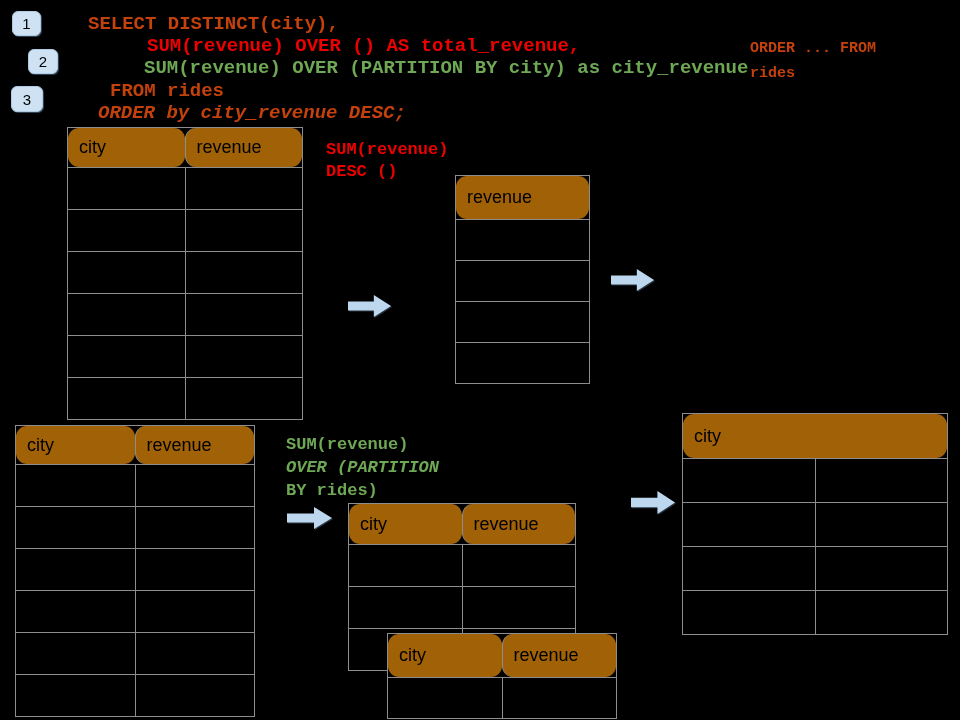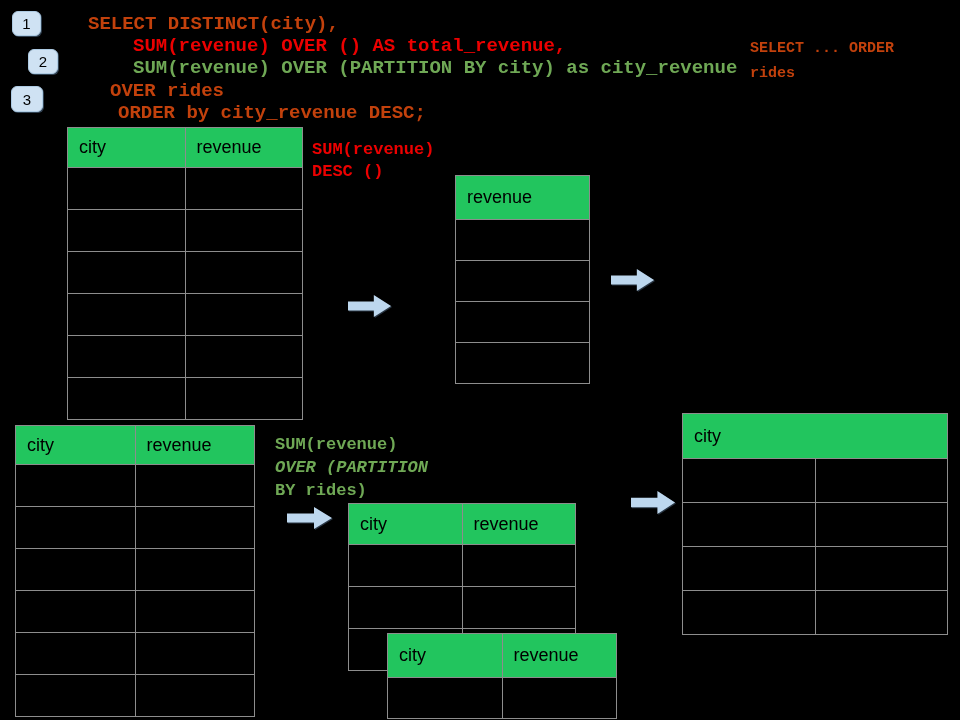--- a/index.html
+++ b/index.html
@@ -15,58 +15,58 @@
            box-shadow: 1px 1px 0 rgba(90,120,150,.55); }
 
   
   .code-line { position: absolute; white-space: pre;
                font: bold 19px/22px "Liberation Mono", monospace; }
   .code-small { position: absolute; white-space: pre;
                 font: bold 15px/19px "Liberation Mono", monospace; }
   .label-line { position: absolute; white-space: pre;
                 font: bold 17px/22px "Liberation Mono", monospace; }
   .c-purple { color: #c2410c; }
-  .c-red    { color: #ec0000; }
-  .c-green  { color: #6fa855; }
+  .c-red    { color: #ec0000; margin-left: 14px; }
+  .c-green  { color: #6fa855; margin-left: 11px; }
 
   
   .tbl { position: absolute; background: #000; border: 1px solid #8d8d8d; }
   .trow { display: flex; height: var(--rh); border-top: 1px solid #8d8d8d; }
   .trow:first-child { border-top: none; height: var(--hh); }
   .tcell { flex: 1 1 0; border-left: 1px solid #8d8d8d; height: 100%; }
   .tcell:first-child { border-left: none; }
-  .trow:first-child .tcell { background: #22c55e; color: #000;
+  .trow:first-child .tcell { background: #a16207; color: #000;
         font: 18px "Liberation Sans", sans-serif;
-        display: flex; align-items: center; padding-left: 11px; }
+        display: flex; align-items: center; padding-left: 11px; border-radius: 11px; }
   .trow:not(:first-child) .tcell { background: #000; }
 
   
   .arrow { position: absolute; }
   .arrow svg { display: block; width: 100%; height: 100%;
                filter: drop-shadow(1px 1px 0 rgba(90,120,150,.45)); }
 </style>
 </head>
 <body>
 
 <div id="canvas">
 
   <div class="badge" style="left:12px; top:11px; width:29px; height:25px;">1</div>
   <div class="badge" style="left:28px; top:49px; width:30px; height:25px;">2</div>
   <div class="badge" style="left:11px; top:86px; width:32px; height:26px;">3</div>
 
   <div>
     <div class="code-line c-purple" style="left:88px;  top:13px;">SELECT DISTINCT(city),</div>
     <div class="code-line c-red" style="left:133px; top:35px;">SUM(revenue) OVER () AS total_revenue,</div>
     <div class="code-line c-green" style="left:133px; top:57px;">SUM(revenue) OVER (PARTITION BY city) as city_revenue</div>
-    <div class="code-line c-purple" style="left:110px; top:80px;">OVER rides</div>
-    <div class="code-line c-purple" style="left:118px; top:102px;">ORDER by city_revenue DESC;</div>
-  </div>
-
-  <div>
-    <div class="code-small c-purple" style="left:750px; top:39px;">SELECT ... ORDER</div>
+    <div class="code-line c-purple" style="left:110px; top:80px;">FROM rides</div>
+    <div class="code-line c-purple" style="left:98px; top:102px;font-style:italic;">ORDER by city_revenue DESC;</div>
+  </div>
+
+  <div>
+    <div class="code-small c-purple" style="left:750px; top:39px;">ORDER ... FROM</div>
     <div class="code-small c-purple" style="left:750px; top:64px;">rides</div>
   </div>
 
   <div>
     <div class="label-line c-red" style="left:312px; top:139px;">SUM(revenue)</div>
     <div class="label-line c-red" style="left:312px; top:161px;">DESC ()</div>
   </div>
 
   <div>
     <div class="label-line c-green" style="left:275px; top:434px;">SUM(revenue)</div>

